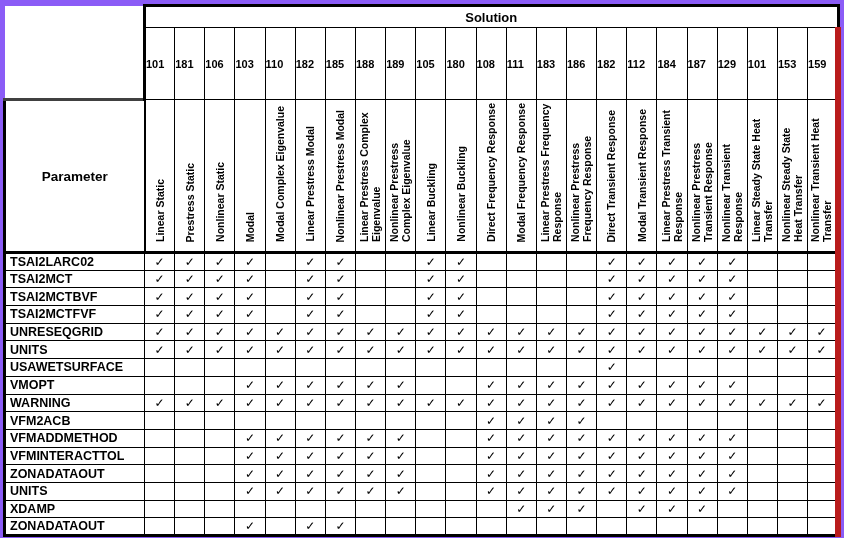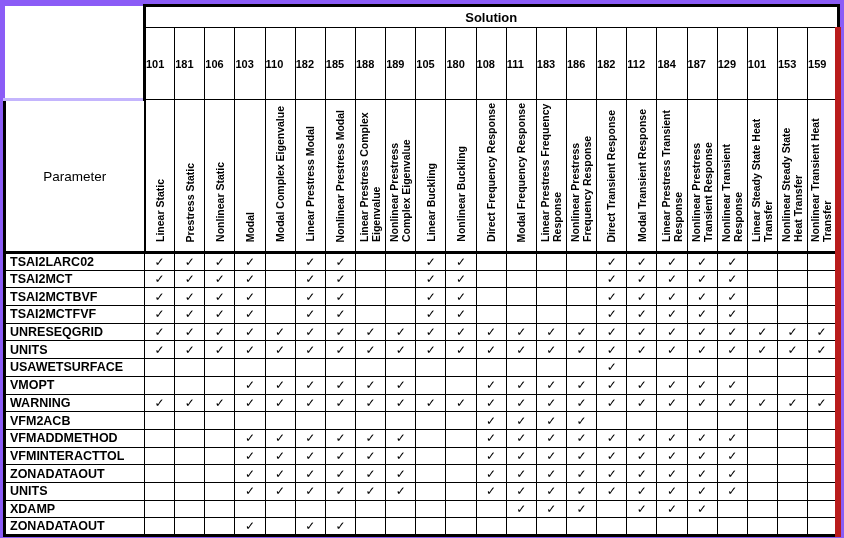--- a/index.html
+++ b/index.html
@@ -38,25 +38,25 @@
     height: 71px;
     text-align: left;
     vertical-align: middle;
     font-weight: bold;
     font-size: 11px;
   }
   td.num.firstcol { border-left: 3px solid #000; }
   td.lastcol { border-right: 6px solid #b91c1c; }
   td.paramhdr {
     border-left: 3px solid #000;
-    border-top: 3px solid #c4b5fd;
+    border-top: 3px solid #404040;
     border-bottom: 3px solid #000;
     text-align: center;
     vertical-align: middle;
-    font-weight: normal;
+    font-weight: bold;
     font-size: 13.5px;
   }
   td.collabel {
     height: 146px;
     vertical-align: bottom;
     text-align: center;
     border-bottom: 3px solid #000;
     padding-bottom: 5px;
   }
   td.collabel.firstcol { border-left: 2px solid #000; }

